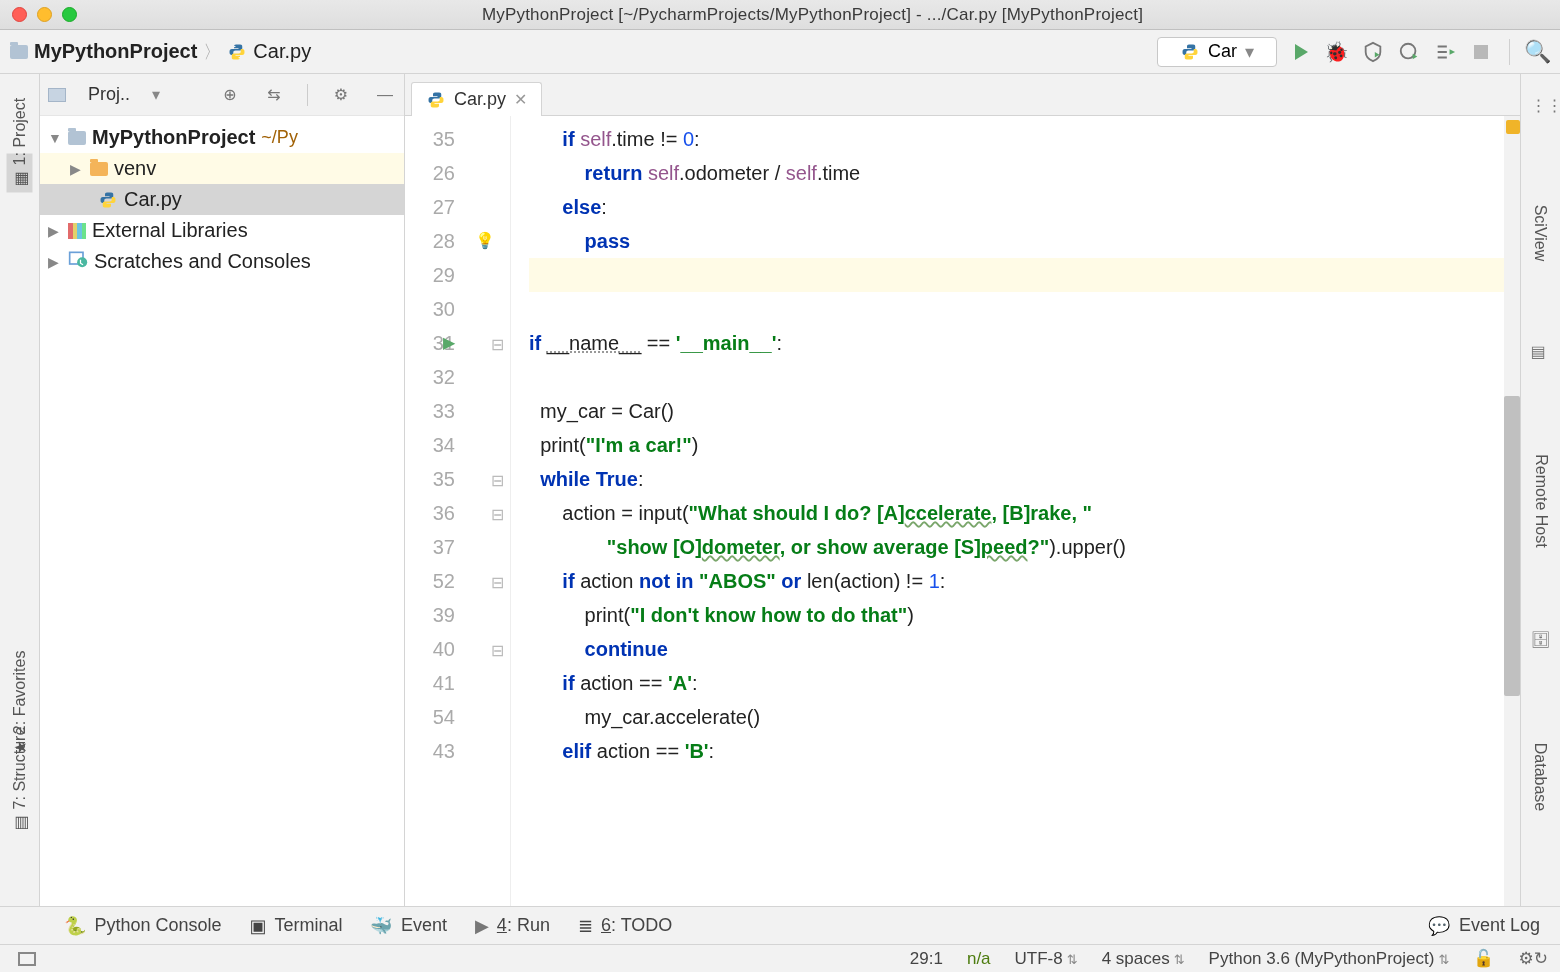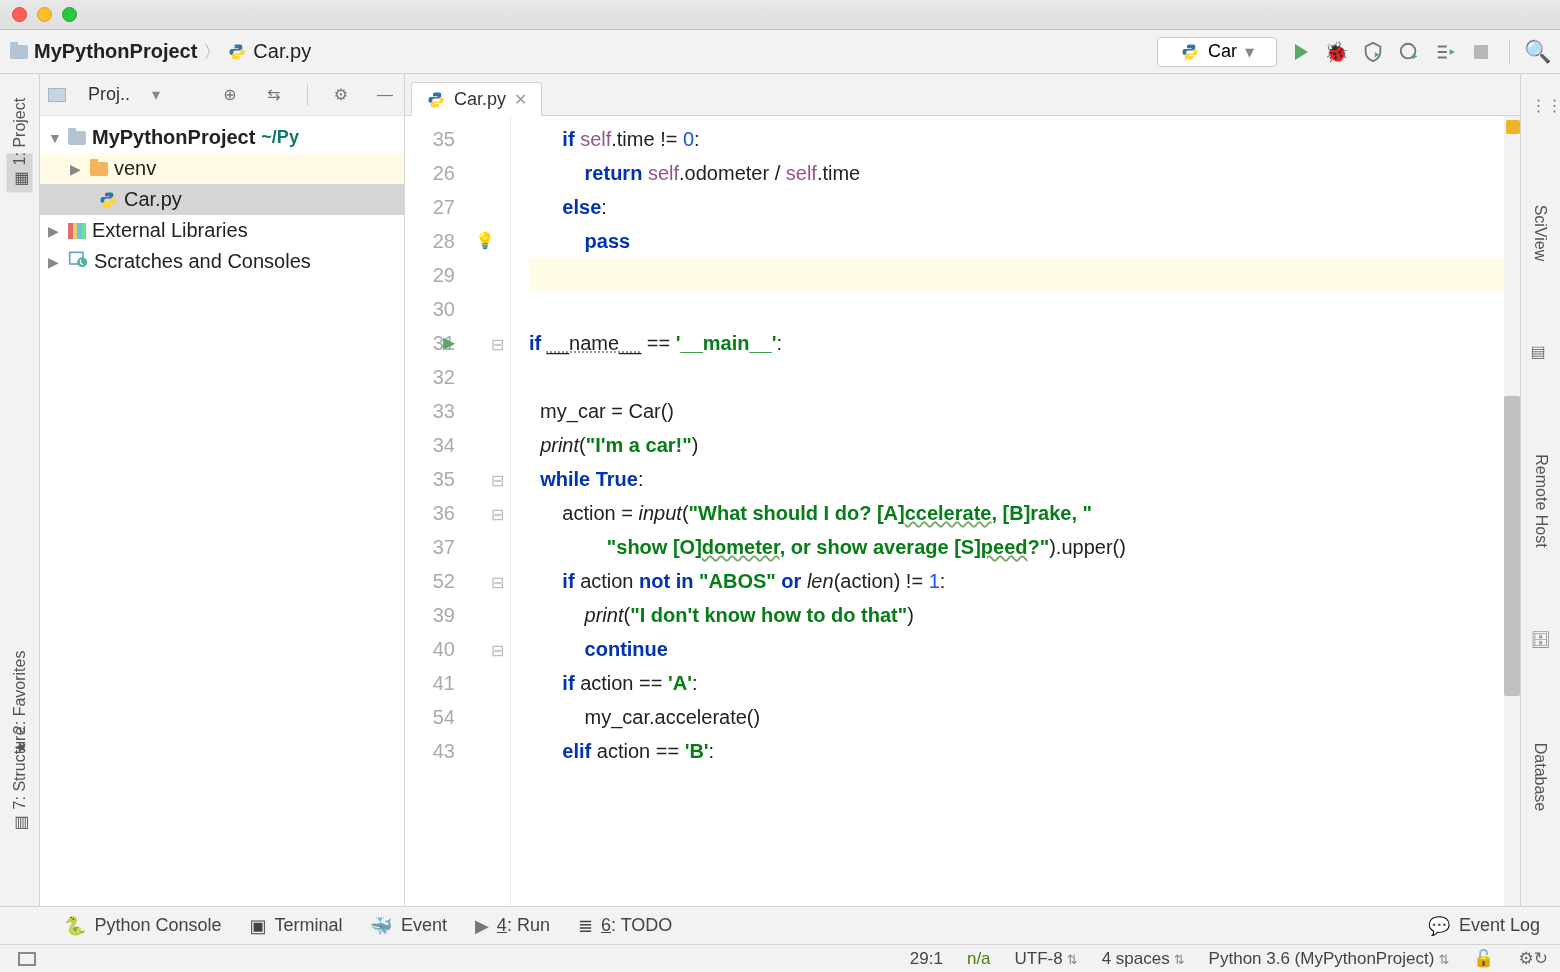--- a/index.html
+++ b/index.html
@@ -46,21 +46,21 @@
 .side-hdr .proj-ico { width:18px; height:14px; background:#c7d4e2; border:1px solid #a4b5c8;}
 .side-hdr .lbl { font-size:18px; color:#333;}
 .side-hdr .sp { flex:1;}
 .side-hdr .hbtn { width:22px; height:22px; color:#777; display:flex; align-items:center; justify-content:center; cursor:pointer;}
 .tree { padding:6px 0; font-size:20px; color:#222;}
 .tree .row { display:flex; align-items:center; gap:6px; padding:4px 8px; white-space:nowrap; cursor:pointer;}
 .tree .row.sel { background:#d5d5d5;}
 .tree .row .arr { width:14px; color:#888; font-size:14px;}
 .tree .indent1 { padding-left:30px;}
 .tree .indent2 { padding-left:58px;}
-.tree .dimmed { color:#0f766e; font-size:18px;font-weight:bold;}
+.tree .dimmed { color:#a16207; font-size:18px;}
 .folder-y { width:18px; height:14px; background:#f4b459; border-radius:2px; position:relative;}
 .folder-y::before { content:''; position:absolute; top:-3px; left:0; width:8px; height:3px; background:#f4b459; border-radius:1px 1px 0 0;}
 .lib-ico { width:18px; height:16px; background:linear-gradient(90deg,#e26b6b 0 25%, #e2d26b 25% 50%, #6bc5e2 50% 75%, #6be28b 75% 100%);}
 
 
 .editor-wrap { flex:1; display:flex; flex-direction:column; background:#fff; min-width:0;}
 .tabbar { height:42px; background:#f2f2f2; border-bottom:1px solid #d4d4d4; display:flex; align-items:flex-end;}
 .tab { background:#fff; border:1px solid #d4d4d4; border-bottom:none; padding:6px 14px; display:flex; align-items:center; gap:8px; font-size:18px; color:#333; border-radius:3px 3px 0 0; margin-left:6px; position:relative; top:1px;}
 .tab .x { color:#999; font-size:16px; cursor:pointer;}
 .editor { flex:1; display:flex; font-family:"JetBrains Mono","Menlo",monospace; font-size:20px; line-height:34px; background:#fff; position:relative; overflow:hidden;}
@@ -68,21 +68,21 @@
 .gutter-marks { width:44px; background:#fff; position:relative; border-right:1px solid #eee;}
 .gutter-marks .mark { position:absolute; left:8px; font-size:16px;}
 .bulb { color:#f0b429; font-size:20px;}
 .run-mark { color:#59a869;}
 .fold { color:#bbb; font-size:14px;}
 .code { flex:1; padding:6px 0 6px 18px; white-space:pre; position:relative; color:#222;}
 .code .row { height:34px;}
 .code .hl { background:#fffbe6;}
 .kw { color:#0033b3; font-weight:bold;}
 .self { color:#94558d;}
-.fn { font-style:italic; color:#222;}
+.fn { color:#222;}
 .str { color:#067d17; font-weight:bold;}
 .num { color:#1750eb;}
 .dunder { text-decoration: underline dotted #999;}
 .wavy { text-decoration: underline wavy #7aa66b; text-decoration-thickness:2px;}
 .scroll-track { position:absolute; right:0; top:0; width:16px; height:100%; background:#f2f2f2;}
 .scroll-thumb { position:absolute; right:0; width:16px; background:#c0c0c0; border-radius:2px;}
 .err-stripe { position:absolute; right:0; top:4px; width:14px; height:14px; background:#f0b429; border-radius:2px;}
 
 
 .bottombar1 { height:38px; background:#f2f2f2; border-top:1px solid #d4d4d4; display:flex; align-items:center; gap:28px; padding-left:64px; font-size:18px; color:#444;}
@@ -97,20 +97,21 @@
 </style>
 </head>
 <body>
 
 <div class="titlebar">
   <div class="traffic">
     <div class="tlight close"></div>
     <div class="tlight min"></div>
     <div class="tlight max"></div>
   </div>
+  <div class="title-text">MyPythonProject [~/PycharmProjects/MyPythonProject] - .../Car.py [MyPythonProject]</div>
 </div>
 
 <div class="crumbbar">
   <div class="crumb-left">
     <span class="folder-icon"></span>
     <b>MyPythonProject</b>
     <span class="sep">〉</span>
     <span class="py-icon">
       <svg viewBox="0 0 24 24">
           <path fill="#3573a5" d="M11 2c-3 0-3 2-3 3v2h6v1H5c-2 0-3 1-3 4s1 4 3 4h2v-3c0-2 1-3 3-3h6c2 0 3-1 3-3V5c0-1 0-3-3-3h-5z"></path>

